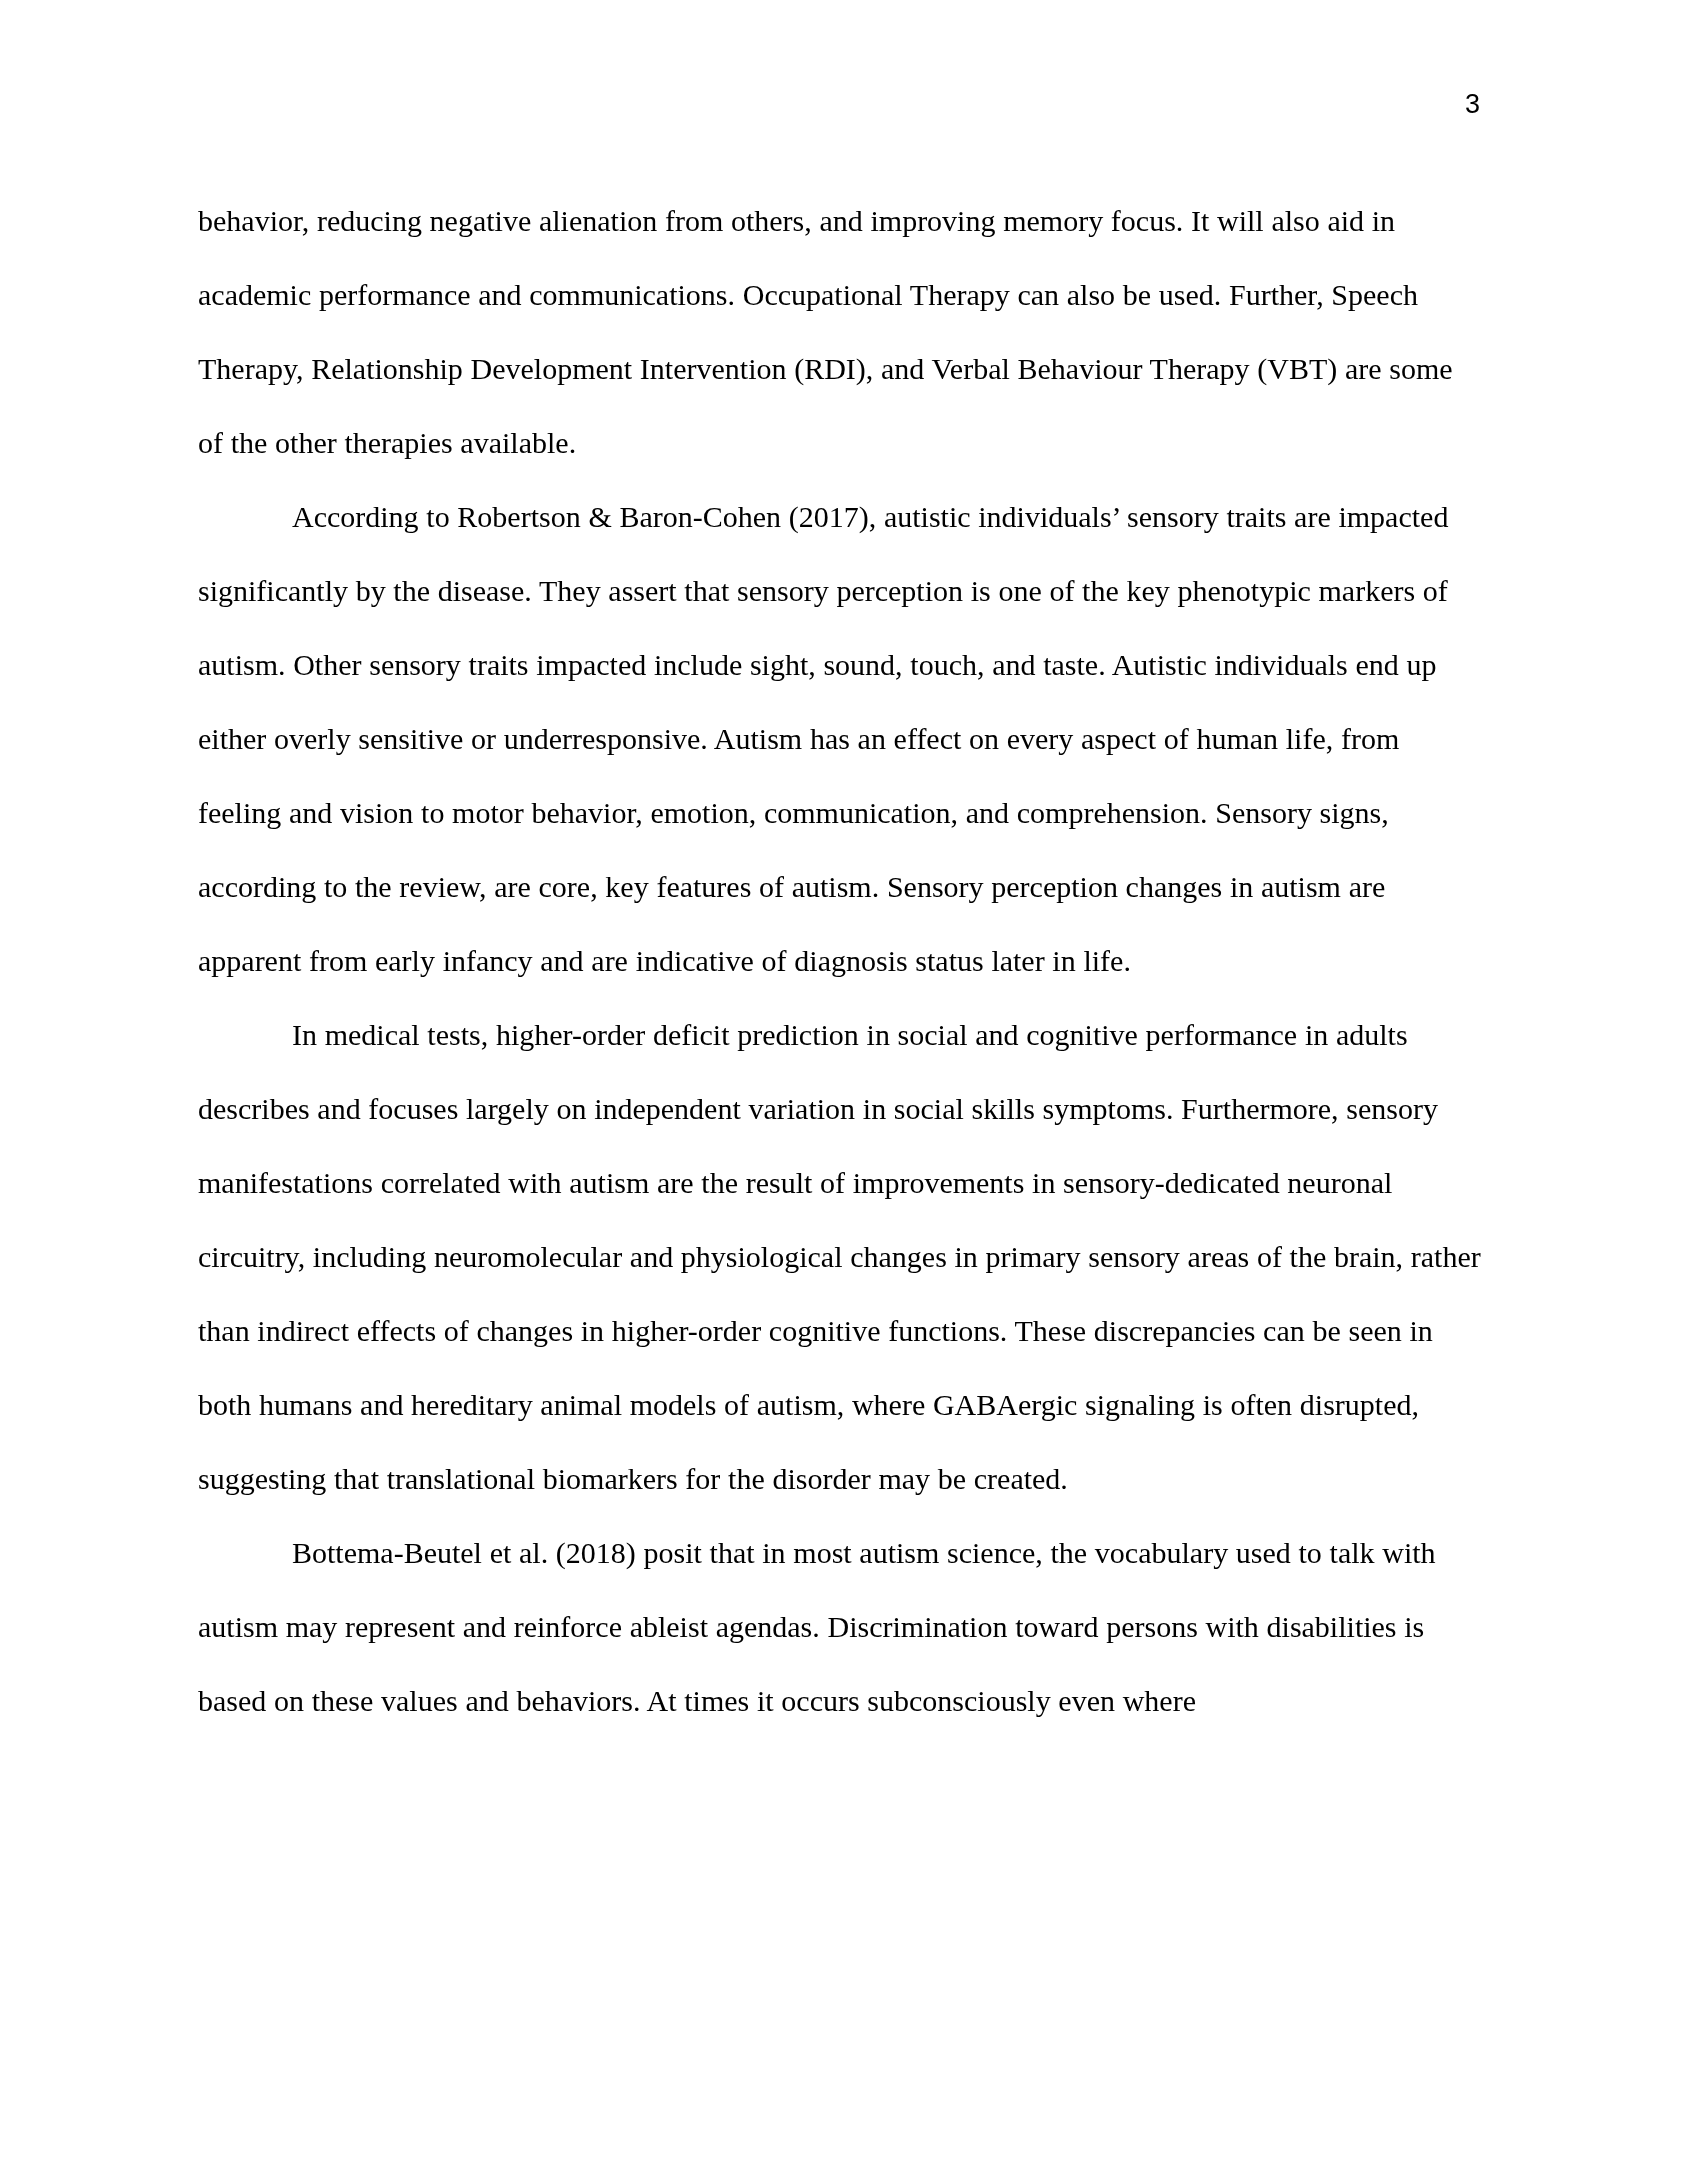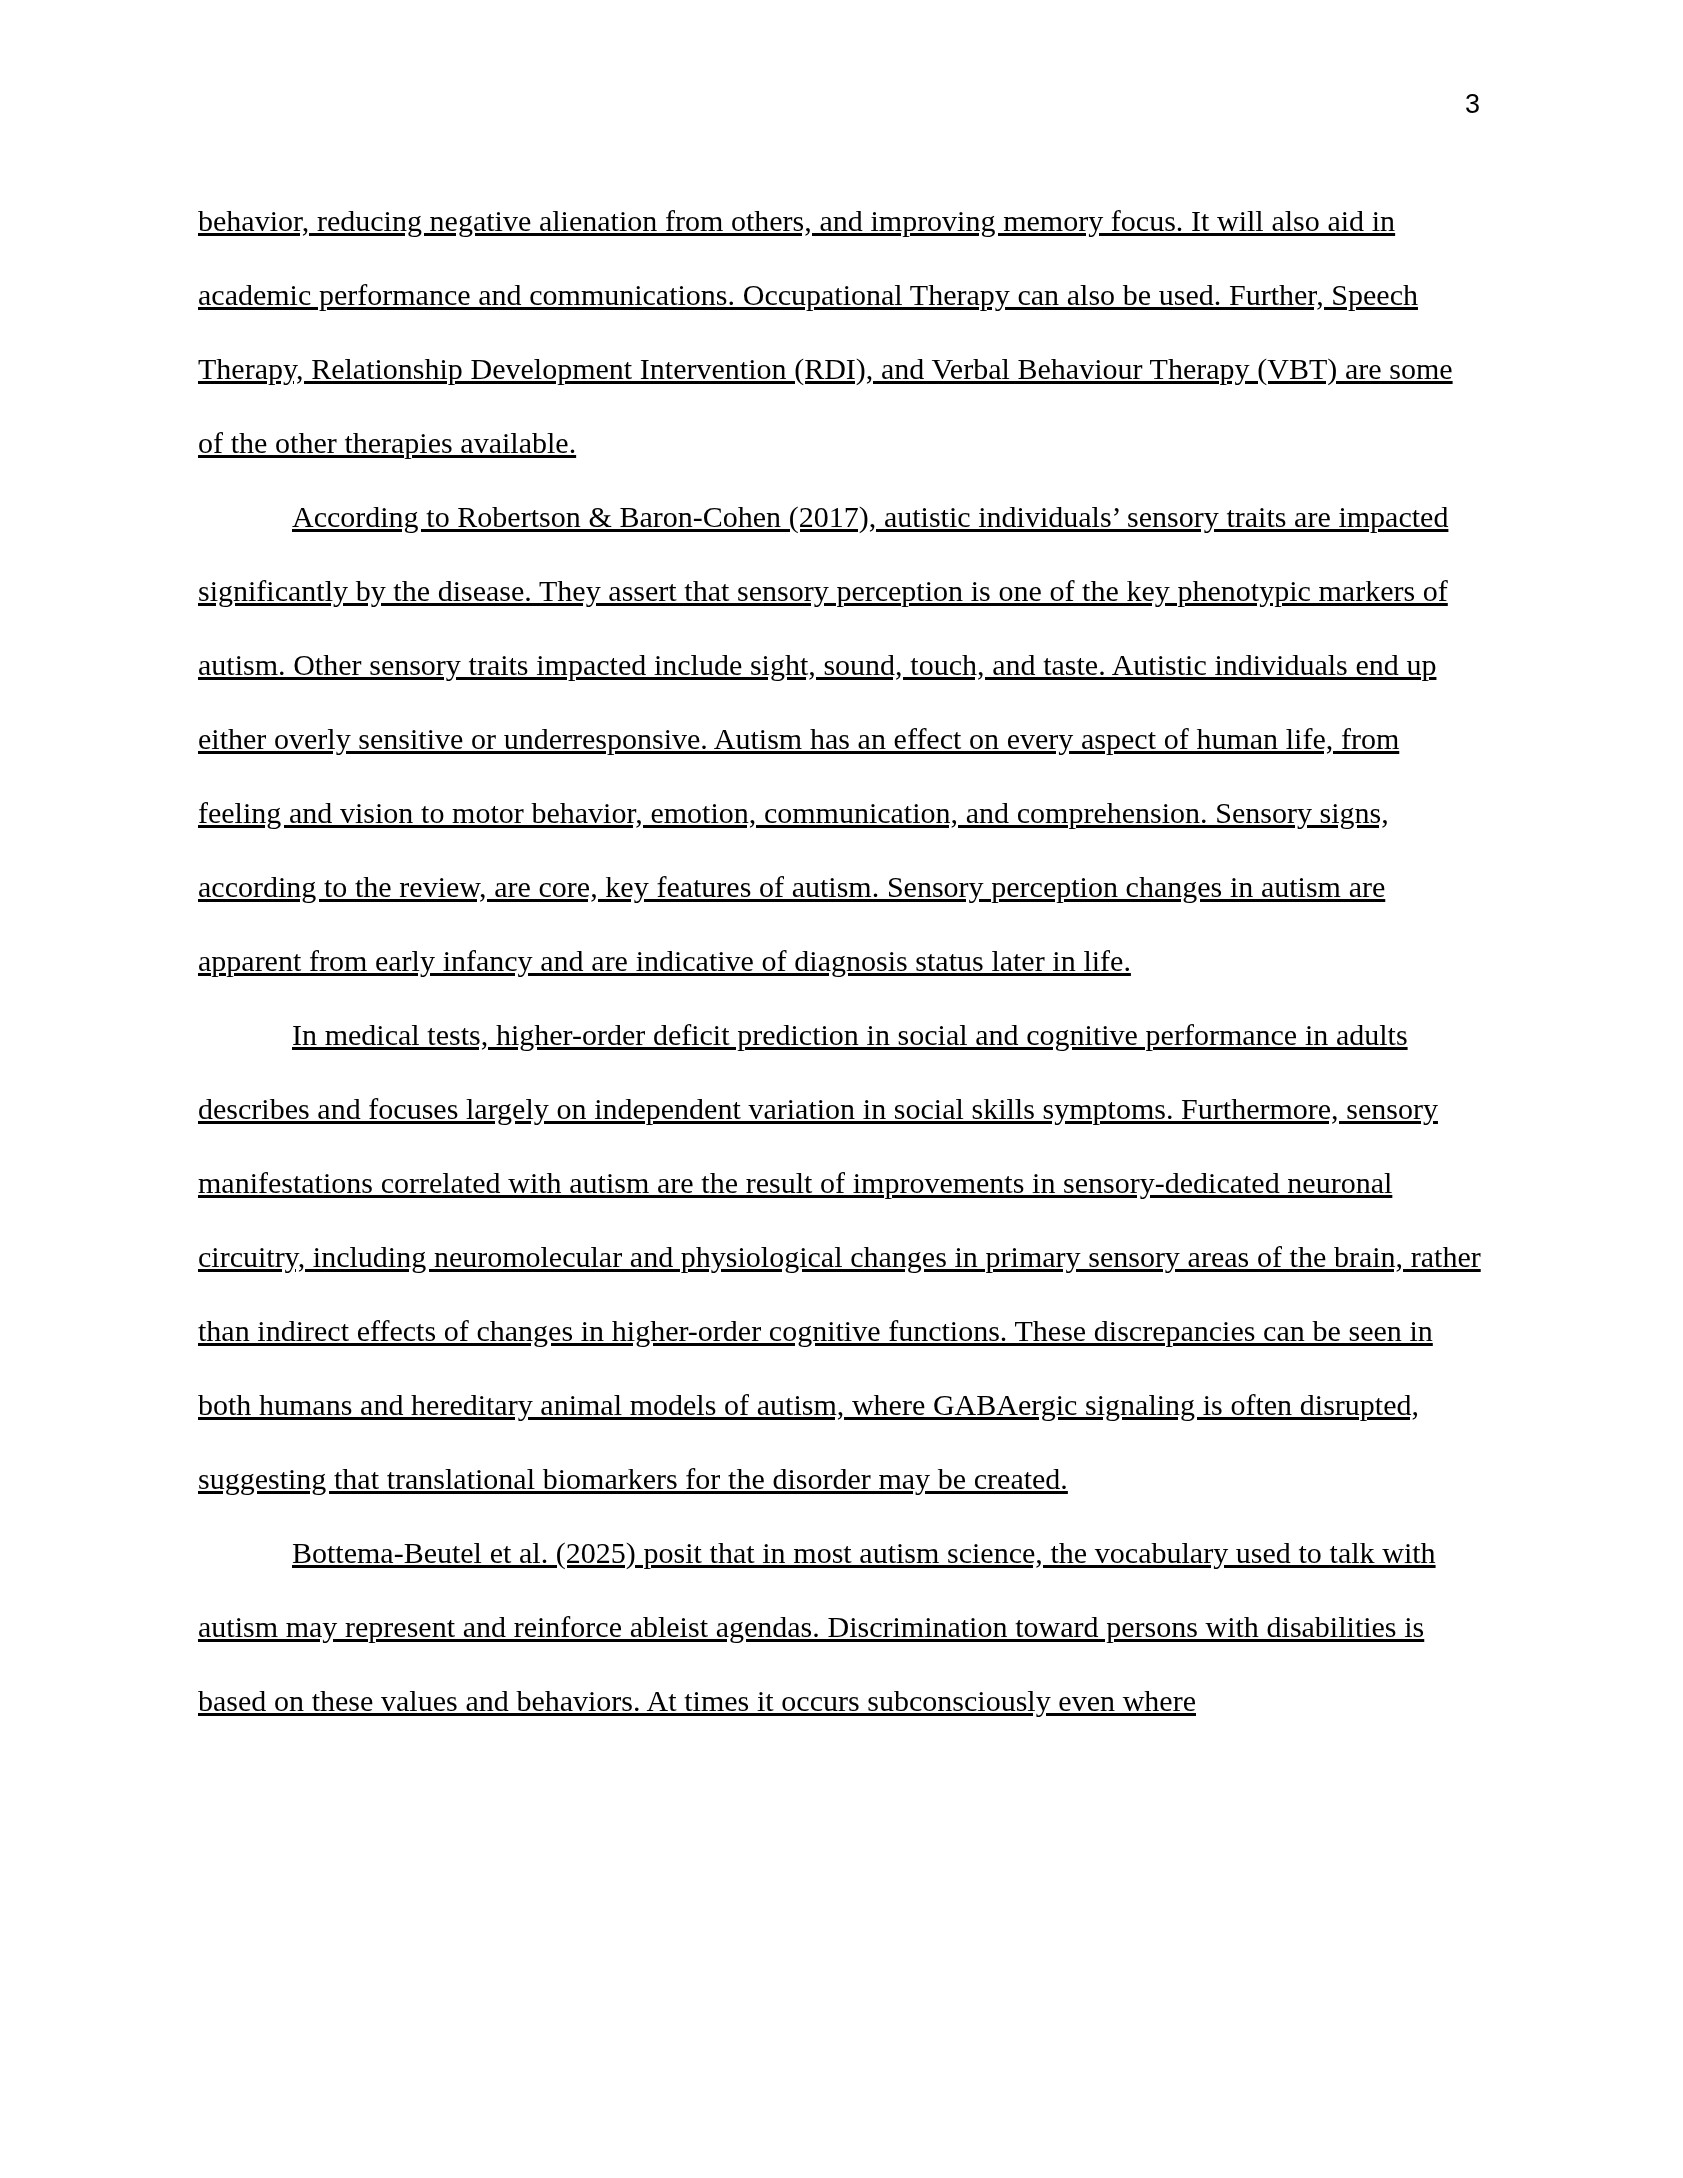--- a/index.html
+++ b/index.html
@@ -45,37 +45,36 @@
     left: 198px;
     width: 1283px;
   }
   .paragraph {
     font-size: 30px;
     line-height: 74px;
     text-align: left;
     margin: 0;
     color: #000000;
     word-spacing: 0.2px;
-    text-decoration: underline;
     -webkit-font-smoothing: antialiased;
   }
   .paragraph.indented {
     text-indent: 94px;
   }
 </style>
 </head>
 <body>
 
 <div class="page">
 
   <div class="page-header">
     <span class="page-number">3</span>
   </div>
 
   <div class="body-text">
     <p class="paragraph">behavior, reducing negative alienation from others, and improving memory focus. It will also aid in academic performance and communications. Occupational Therapy can also be used. Further, Speech Therapy, Relationship Development Intervention (RDI), and Verbal Behaviour Therapy (VBT) are some of the other therapies available.</p>
     <p class="paragraph indented">According to Robertson &amp; Baron-Cohen (2017), autistic individuals’ sensory traits are impacted significantly by the disease. They assert that sensory perception is one of the key phenotypic markers of autism. Other sensory traits impacted include sight, sound, touch, and taste. Autistic individuals end up either overly sensitive or underresponsive. Autism has an effect on every aspect of human life, from feeling and vision to motor behavior, emotion, communication, and comprehension. Sensory signs, according to the review, are core, key features of autism. Sensory perception changes in autism are apparent from early infancy and are indicative of diagnosis status later in life.</p>
     <p class="paragraph indented">In medical tests, higher-order deficit prediction in social and cognitive performance in adults describes and focuses largely on independent variation in social skills symptoms. Furthermore, sensory manifestations correlated with autism are the result of improvements in sensory-dedicated neuronal circuitry, including neuromolecular and physiological changes in primary sensory areas of the brain, rather than indirect effects of changes in higher-order cognitive functions. These discrepancies can be seen in both humans and hereditary animal models of autism, where GABAergic signaling is often disrupted, suggesting that translational biomarkers for the disorder may be created.</p>
-    <p class="paragraph indented">Bottema-Beutel et al. (2025) posit that in most autism science, the vocabulary used to talk with autism may represent and reinforce ableist agendas. Discrimination toward persons with disabilities is based on these values and behaviors. At times it occurs subconsciously even where</p>
+    <p class="paragraph indented">Bottema-Beutel et al. (2018) posit that in most autism science, the vocabulary used to talk with autism may represent and reinforce ableist agendas. Discrimination toward persons with disabilities is based on these values and behaviors. At times it occurs subconsciously even where</p>
   </div>
 
 </div>
 
 
 </body></html>

